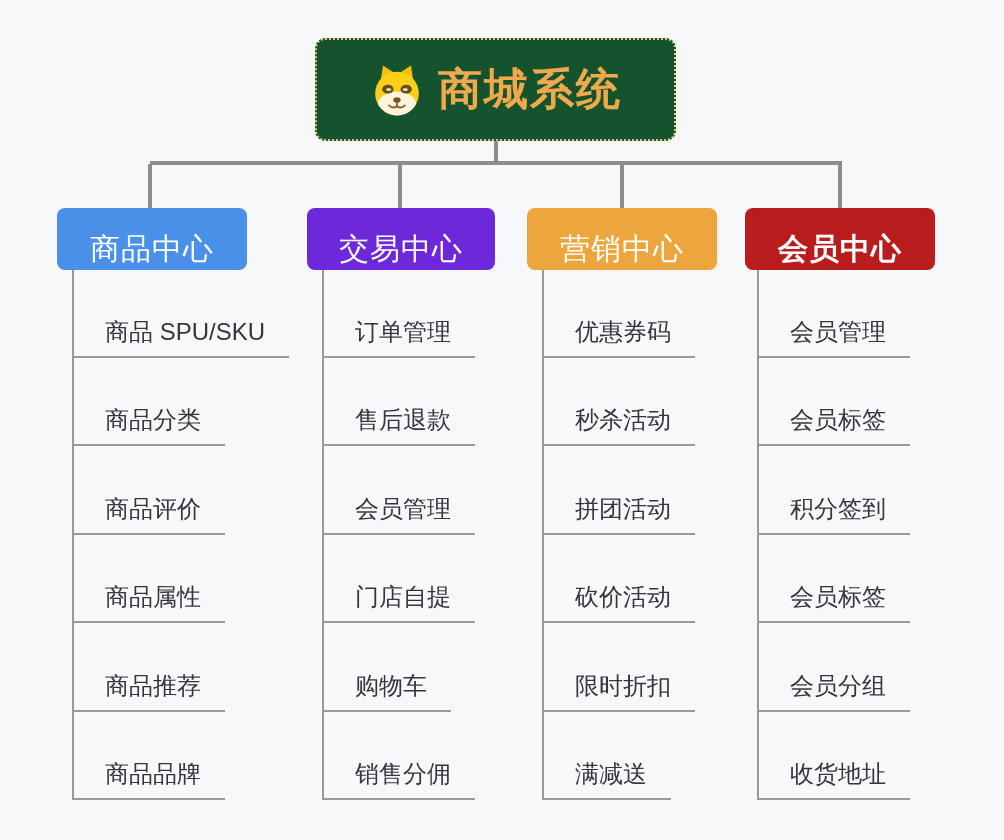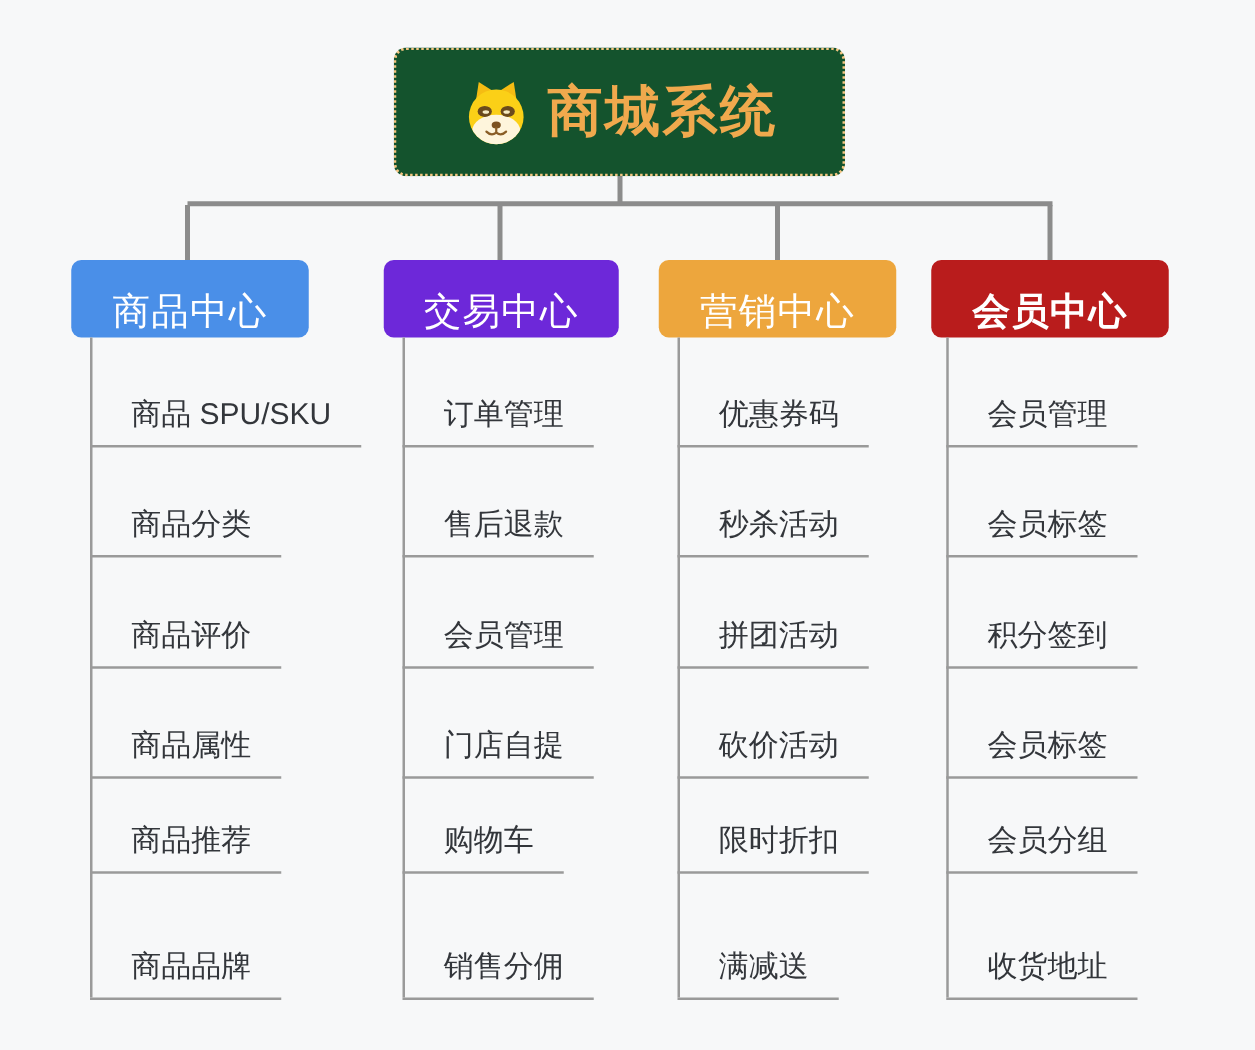--- a/index.html
+++ b/index.html
@@ -49,21 +49,21 @@
   .c0{left:72px}.c1{left:322px}.c2{left:542px}.c3{left:757px}
   .vline{position:absolute;left:0;top:0;width:2px;height:528px;background:#9A9A9A;}
   .leaf{
     position:absolute;left:0;height:44px;line-height:40px;
     border-bottom:2px solid #9A9A9A;
     padding:0 24px 0 33px;
     font-size:24px;color:#33363B;white-space:nowrap;
     display:inline-block;
     text-align:center;
   }
-  .r0{top:42px}.r1{top:130px}.r2{top:219px}.r3{top:307px}.r4{top:383px}.r5{top:484px}
+  .r0{top:42px}.r1{top:130px}.r2{top:219px}.r3{top:307px}.r4{top:396px}.r5{top:484px}
 </style>
 </head>
 <body>
 
 <div id="canvas">
 
   <div class="conn stub"></div>
   <div class="conn hbar"></div>
   <div class="conn drop d0"></div>
   <div class="conn drop d1"></div>

